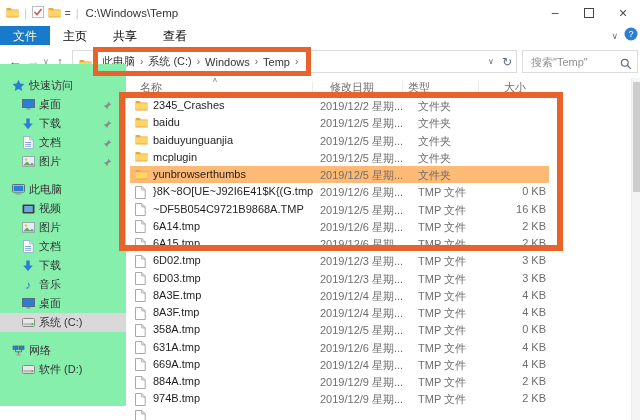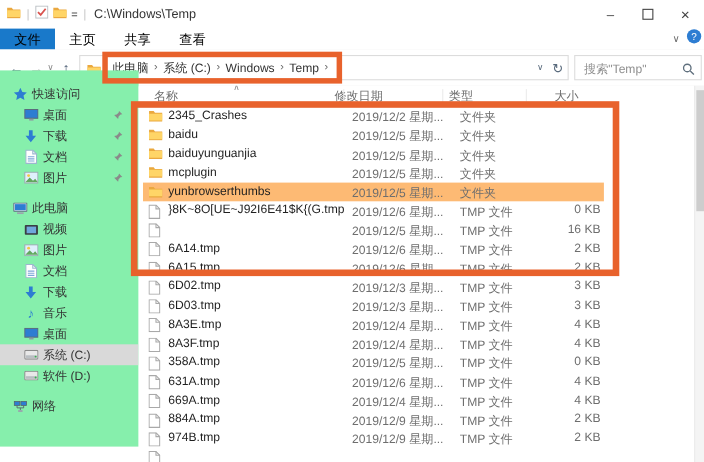--- a/index.html
+++ b/index.html
@@ -19,21 +19,21 @@
   .qat .glyph{font-size:10px;color:#555;}
   .win-title{font-size:11.5px;color:#333;margin-left:6px;}
   .win-controls{position:absolute;right:0;top:0;height:26px;display:flex;}
   .wc{width:34px;height:26px;display:flex;align-items:center;justify-content:center;font-size:12px;color:#444;}
   .wc .maxbox{width:8px;height:8px;border:1px solid #444;display:inline-block;}
   .wc.close{font-size:14px;}
 
   
   .tabrow{position:absolute;left:0;top:26px;width:640px;height:19px;background:#fff;display:flex;align-items:stretch;border-bottom:1px solid #f0f0f0;}
   .tab{padding:2px 13px 0 13px;font-size:12px;color:#000000;display:flex;align-items:center;}
-  .tab.active{background:#1979CA;color:#000000;text-align:center;}
+  .tab.active{background:#1979CA;color:#fef9c3;text-align:center;}
   .ribbon-right{position:absolute;right:0;top:26px;height:19px;display:flex;align-items:center;gap:6px;padding-right:2px;}
   .ribbon-right .chev{font-size:9px;color:#6a6a6a;}
 
   
   .navrow{position:absolute;left:0;top:45px;width:640px;height:33px;background:#fff;border-bottom:1px solid #e8e8e8;}
   .navbtn{position:absolute;top:0;height:33px;display:flex;align-items:center;justify-content:center;font-size:13px;color:#53647a;}
   .navbtn.fwd{color:#bdbdbd;}
   .navbtn.small{font-size:8px;color:#8a8a8a;}
   .addressbar{position:absolute;left:72px;top:5px;width:445px;height:23px;background:#fff;border:1px solid #dcdcdc;box-sizing:border-box;}
   .ab-folder{position:absolute;left:6px;top:5px;}
@@ -55,21 +55,21 @@
   .side-item.sel{background:#d9d9d9;}
   .si{width:16px;display:inline-flex;justify-content:center;flex:0 0 16px;}
   .slbl{margin-left:3px;}
   .pin{position:absolute;right:14px;top:5px;}
 
   
   .filearea{position:absolute;left:126px;top:78px;width:506px;height:342px;background:#fff;overflow:hidden;}
   .colheaders{position:absolute;left:4px;top:0;width:419px;height:18px;font-size:11px;color:#6e6e6e;}
   .colheaders .h{position:absolute;top:2px;}
   .h-name{left:10px;}
-  .h-date{left:174px;text-align:right;}
+  .h-date{left:200px;text-align:right;}
   .h-type{left:278px;}
   .h-size{right:23px;}
   .hsep{position:absolute;top:3px;width:1px;height:12px;background:#ececec;}
   .sortcaret{position:absolute;left:82px;top:-3px;font-size:8px;color:#8a8a8a;}
   .file-list{position:absolute;left:4px;top:19px;width:419px;}
   .frow{position:relative;height:17.25px;font-size:11px;}
   .frow.sel{background:#fdba74;}
   .fic{position:absolute;left:5px;top:2.5px;}
   .c-name{position:absolute;left:23px;top:2px;color:#1f1f1f;white-space:nowrap;}
   .c-date{position:absolute;left:190px;top:2px;color:#6e6e6e;white-space:nowrap;}
@@ -289,40 +289,40 @@
     <div class="side-item lvl1 sel">
       <span class="si">
         <svg width="13" height="9">
           <rect x="0.5" y="0.5" width="12" height="8" rx="1" fill="#e8e8e8" stroke="#8a8a8a"></rect>
           <rect x="1.5" y="5" width="10" height="2.4" fill="#b9bec2"></rect>
           <circle cx="10.4" cy="6.2" r="0.9" fill="#35b24a"></circle>
         </svg>
       </span>
       <span class="slbl">系统 (C:)</span>
     </div>
-    <div class="side-item lvl1">
-      <span class="si">
-        <svg width="13" height="9">
-          <rect x="0.5" y="0.5" width="12" height="8" rx="1" fill="#e8e8e8" stroke="#8a8a8a"></rect>
-          <rect x="1.5" y="5" width="10" height="2.4" fill="#b9bec2"></rect>
-          <circle cx="10.4" cy="6.2" r="0.9" fill="#35b24a"></circle>
-        </svg>
-      </span>
-      <span class="slbl">软件 (D:)</span>
-    </div>
     <div class="side-item lvl0 gap">
       <span class="si">
         <svg width="13" height="11">
           <rect x="1" y="1" width="5" height="3.6" fill="#2d7dd2" stroke="#55606a" stroke-width="0.7"></rect>
           <rect x="7" y="1" width="5" height="3.6" fill="#2d7dd2" stroke="#55606a" stroke-width="0.7"></rect>
           <path d="M3.5 5 v1.8 h6 V5 M6.5 6.8 v2" stroke="#55606a" fill="none" stroke-width="0.8"></path>
           <rect x="4.5" y="8.8" width="4" height="1.7" fill="#9aa5ad"></rect>
         </svg>
       </span>
       <span class="slbl">网络</span>
+    </div>
+    <div class="side-item lvl1">
+      <span class="si">
+        <svg width="13" height="9">
+          <rect x="0.5" y="0.5" width="12" height="8" rx="1" fill="#e8e8e8" stroke="#8a8a8a"></rect>
+          <rect x="1.5" y="5" width="10" height="2.4" fill="#b9bec2"></rect>
+          <circle cx="10.4" cy="6.2" r="0.9" fill="#35b24a"></circle>
+        </svg>
+      </span>
+      <span class="slbl">软件 (D:)</span>
     </div>
   </div>
 
 <div class="filearea">
   <div class="colheaders">
     <span class="sortcaret">∧</span>
     <span class="h h-name">名称</span>
     <span class="h h-date">修改日期</span>
     <span class="h h-type">类型</span>
     <span class="h h-size">大小</span>
@@ -389,20 +389,21 @@
         <span class="c-name">}8K~8O[UE~J92I6E41$K{(G.tmp</span>
         <span class="c-date">2019/12/6 星期...</span>
         <span class="c-type">TMP 文件</span>
         <span class="c-size">0 KB</span>
       </div>
       <div class="frow">
         <span class="fic"><svg width="11" height="13">
             <path d="M0.5 0.5 h6.3 l3.4 3.4 v8.6 h-9.7 z" fill="#fff" stroke="#a9a9a9"></path>
             <path d="M6.8 0.5 v3.4 h3.4" fill="none" stroke="#a9a9a9"></path>
           </svg></span>
+        <span class="c-name">~DF5B054C9721B9868A.TMP</span>
         <span class="c-date">2019/12/5 星期...</span>
         <span class="c-type">TMP 文件</span>
         <span class="c-size">16 KB</span>
       </div>
       <div class="frow">
         <span class="fic"><svg width="11" height="13">
             <path d="M0.5 0.5 h6.3 l3.4 3.4 v8.6 h-9.7 z" fill="#fff" stroke="#a9a9a9"></path>
             <path d="M6.8 0.5 v3.4 h3.4" fill="none" stroke="#a9a9a9"></path>
           </svg></span>
         <span class="c-name">6A14.tmp</span>

